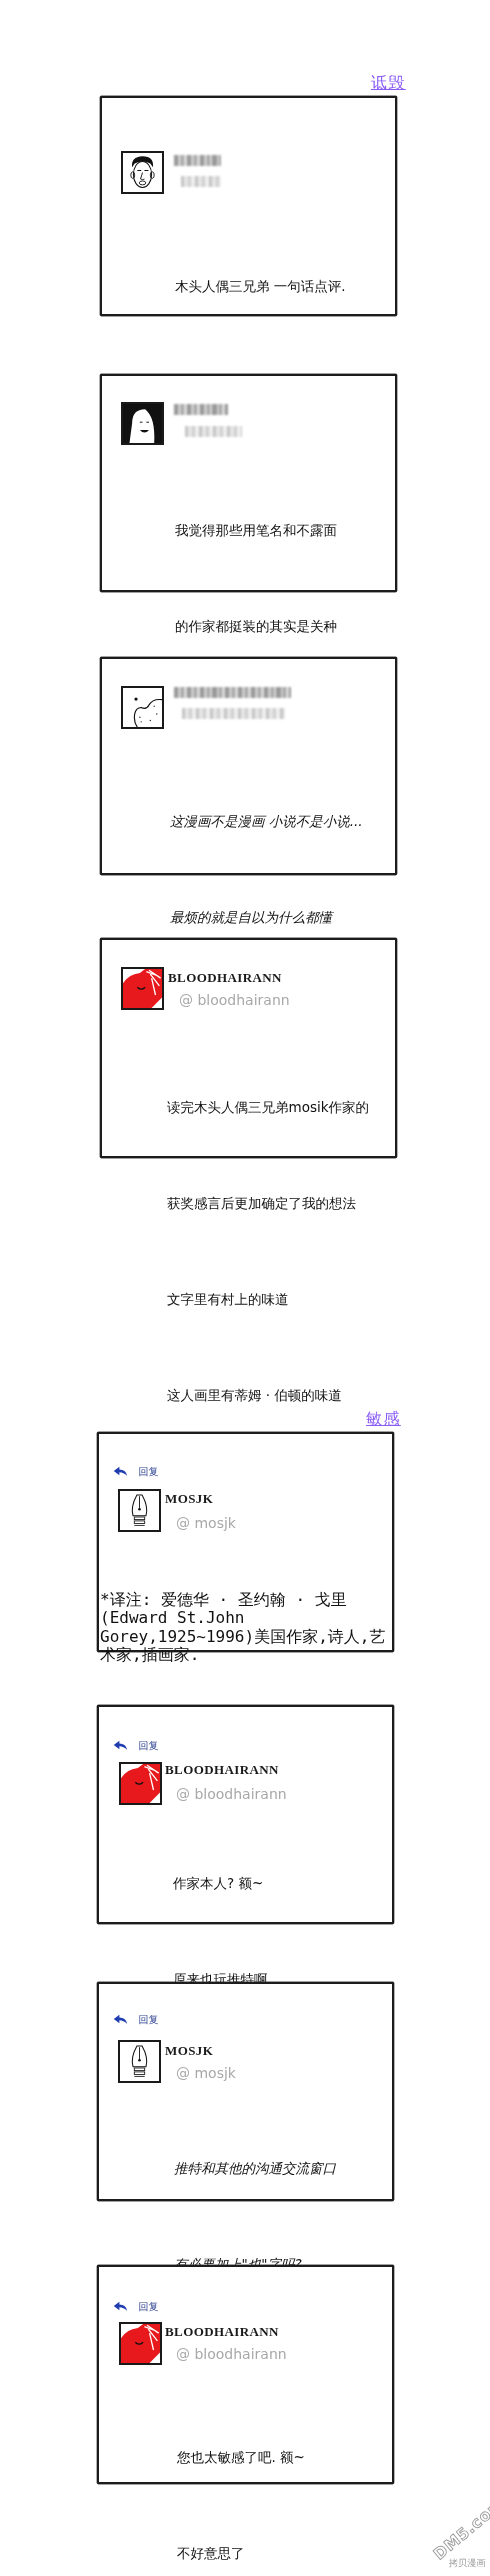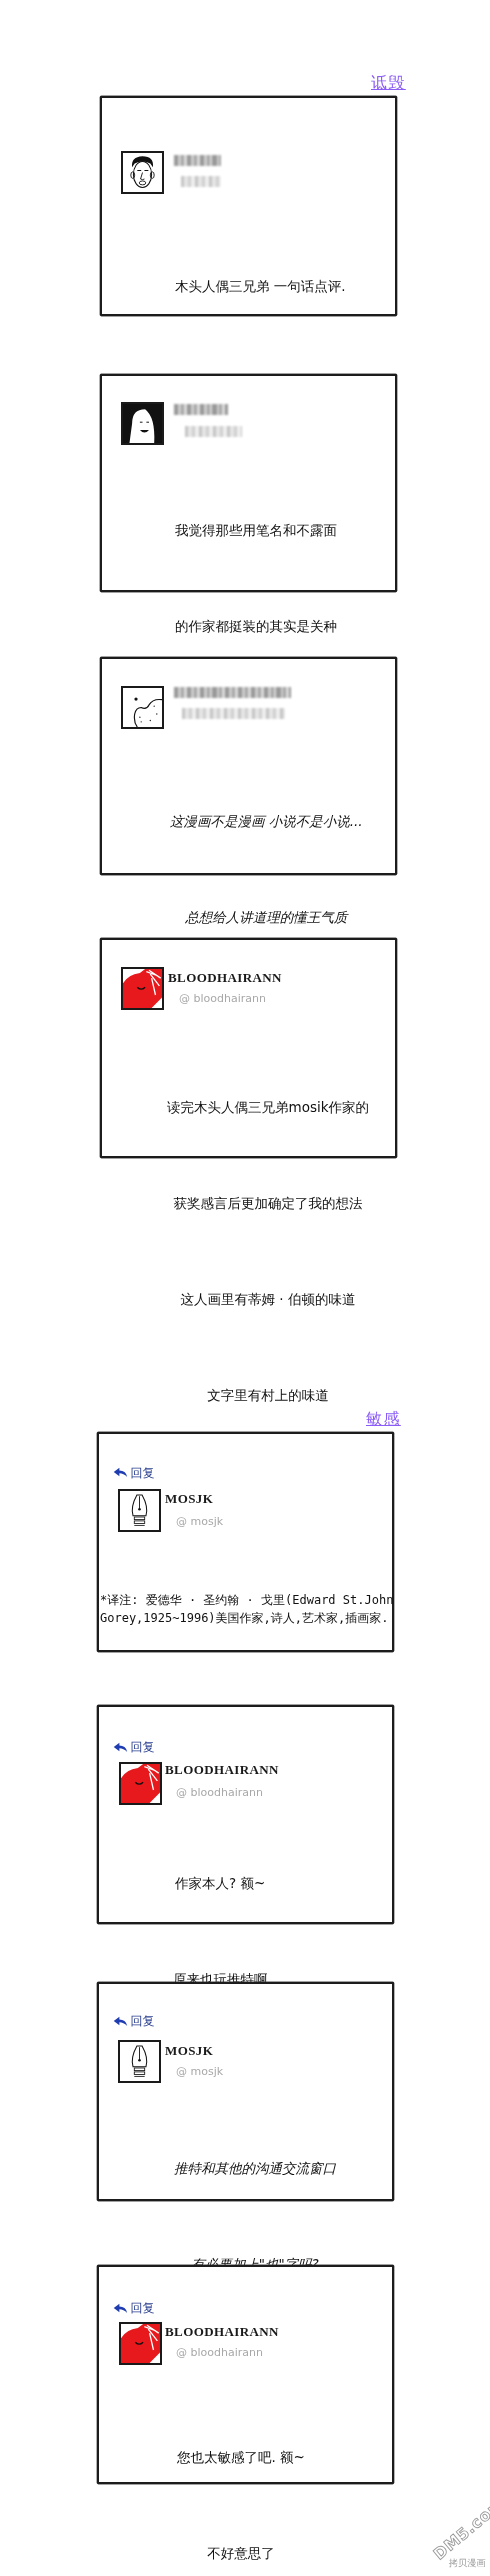--- a/index.html
+++ b/index.html
@@ -1,35 +1,35 @@
 <!DOCTYPE html>
 <html style="font-size:11.3px"><head>
 <meta charset="utf-8">
 <style>
   html, body { margin: 0; padding: 0; background: #ffffff; }
   body { width: 490px; height: 2576px; position: relative; overflow: hidden;
          font-family: "DejaVu Sans", sans-serif; color: #111; }
   .section-label { position: absolute; font-size: 16px; letter-spacing: 1.4px; color: #8b5cf6; text-decoration: underline; }
   .panel { position: absolute; left: 100px; width: 297px; box-sizing: border-box;
            border: 2.1px solid #1c1c1c; border-radius: 1.4px; background: #fff;
-           box-shadow: 0 0 0 0.4px #444; text-align: center; }
-  .reply { position: absolute; left: 14px; font-size: 12px; color: #2a3f8f;
-           display: flex; align-items: center; gap: 2px; }
+           box-shadow: 0 0 0 0.4px #444; }
+  .reply { position: absolute; left: 14px; font-size: 10px; color: #2a3f8f;
+           display: flex; align-items: center; gap: 10px; }
   .reply svg { width: 15.6px; height: 11.3px; }
   .avatar { position: absolute; left: 19px; width: 43px; height: 43px; box-sizing: border-box;
             border: 2.1px solid #1a1a1a; background: #fff; overflow: hidden; }
   .avatar svg { width: 100%; height: 100%; display: block; }
   .name { position: absolute; left: 66px; font-family: Liberation Serif, serif;
           font-weight: bold; font-size: 13px; letter-spacing: 0.4px; color: #1a1a1a; }
-  .handle { position: absolute; left: 77px; font-size: 11px; color: #a8a8a8; }
+  .handle { position: absolute; left: 77px; font-size: 14px; color: #a8a8a8; }
   .blur { position: absolute; background: repeating-linear-gradient(90deg,#888 0 4.3px,#c5c5c5 4.3px 7px,#9a9a9a 7px 10px,#d4d4d4 10px 12.8px);
           filter: blur(1px); opacity: 0.85; }
   .blur.light { background: repeating-linear-gradient(90deg,#bbb 0 3.5px,#e2e2e2 3.5px 7px,#c8c8c8 7px 10px,#ececec 10px 14px); }
   .body-text { position: absolute; font-size: 13.5px; line-height: 32px; color: #111; white-space: pre; }
-  .footnote { position: absolute; left: 100px; top: 1591px; width: 298px; font-size: 12px;
+  .footnote { position: absolute; left: 100px; top: 1591px; width: 298px; font-size: 16px;
               line-height: 18.4px; color: #111; font-family: "DejaVu Sans Mono", monospace; }
   .watermark { position: absolute; left: 423px; top: 2511px; width: 64px; height: 62px; }
   .wm-logo { position: absolute; left: 2.8px; top: 8.5px; transform: rotate(-40deg);
              font-size: 15.6px; font-weight: bold; color: #fff; -webkit-text-stroke: 0.9px #9a9a9a;
              letter-spacing: 0.7px; }
   .wm-text { position: absolute; right: 1.4px; bottom: 2.8px; font-size: 9.2px; color: #9a9a9a; }
 </style>
 </head>
 <body>
 
@@ -83,40 +83,41 @@
         <circle cx="52" cy="40" r="1" fill="#111"></circle>
       <circle cx="26" cy="45" r="1" fill="#111"></circle>
         <circle cx="28" cy="52" r="1" fill="#111"></circle>
       <circle cx="42" cy="50" r="1" fill="#111"></circle>
     </svg>
   </div>
   <div class="blur" style="left:72px; top:28px; width:117px; height:11.3px;"></div>
   <div class="blur light" style="left:80px; top:49px; width:103px; height:10.6px;"></div>
   <div class="body-text" style="left:68px; top:82px;">
     <div>这漫画不是漫画 小说不是小说...</div>
+    <div>最烦的就是自以为什么都懂</div>
     <div>总想给人讲道理的懂王气质</div>
     <div> 烦</div>
   </div>
 </div>
 
 <div class="panel" style="top:938px; height:220px;">
   <div class="avatar" style="top:27px;">
     <svg viewBox="0 0 60 60">
       <path d="M0 22 Q8 8 26 6 L34 0 L60 0 L60 44 L44 60 L0 60 Z" fill="#e8191c"></path>
       <path d="M36 4 L52 10 M40 2 L58 14 M42 8 L56 26 M44 14 L50 40" stroke="#fff" stroke-width="2" fill="none"></path>
       <path d="M22 28 Q28 34 34 28" stroke="#111" stroke-width="2" fill="none"></path>
     </svg>
   </div>
   <div class="name" style="top:30px;">BLOODHAIRANN</div>
   <div class="handle" style="top:52px;">@ bloodhairann</div>
   <div class="body-text" style="left:65px; top:87px;">
     <div>读完木头人偶三兄弟mosik作家的</div>
     <div>获奖感言后更加确定了我的想法</div>
+    <div>文字里有村上的味道</div>
     <div>这人画里有蒂姆 · 伯顿的味道</div>
-    <div>文字里有村上的味道</div>
   </div>
 </div>
 
 <div class="section-label" style="left:366px; top:1409px;">敏感</div>
 
 <div class="panel" style="top:1432px; left:97px; height:220px;">
   <div class="reply" style="top:30.5px;">
     <svg viewBox="0 0 22 16">
         <path d="M1 7 L9 1 L9 5 Q18 5 20 14 Q15 9 9 9 L9 13 Z" fill="#1f3db0"></path>
       </svg>

